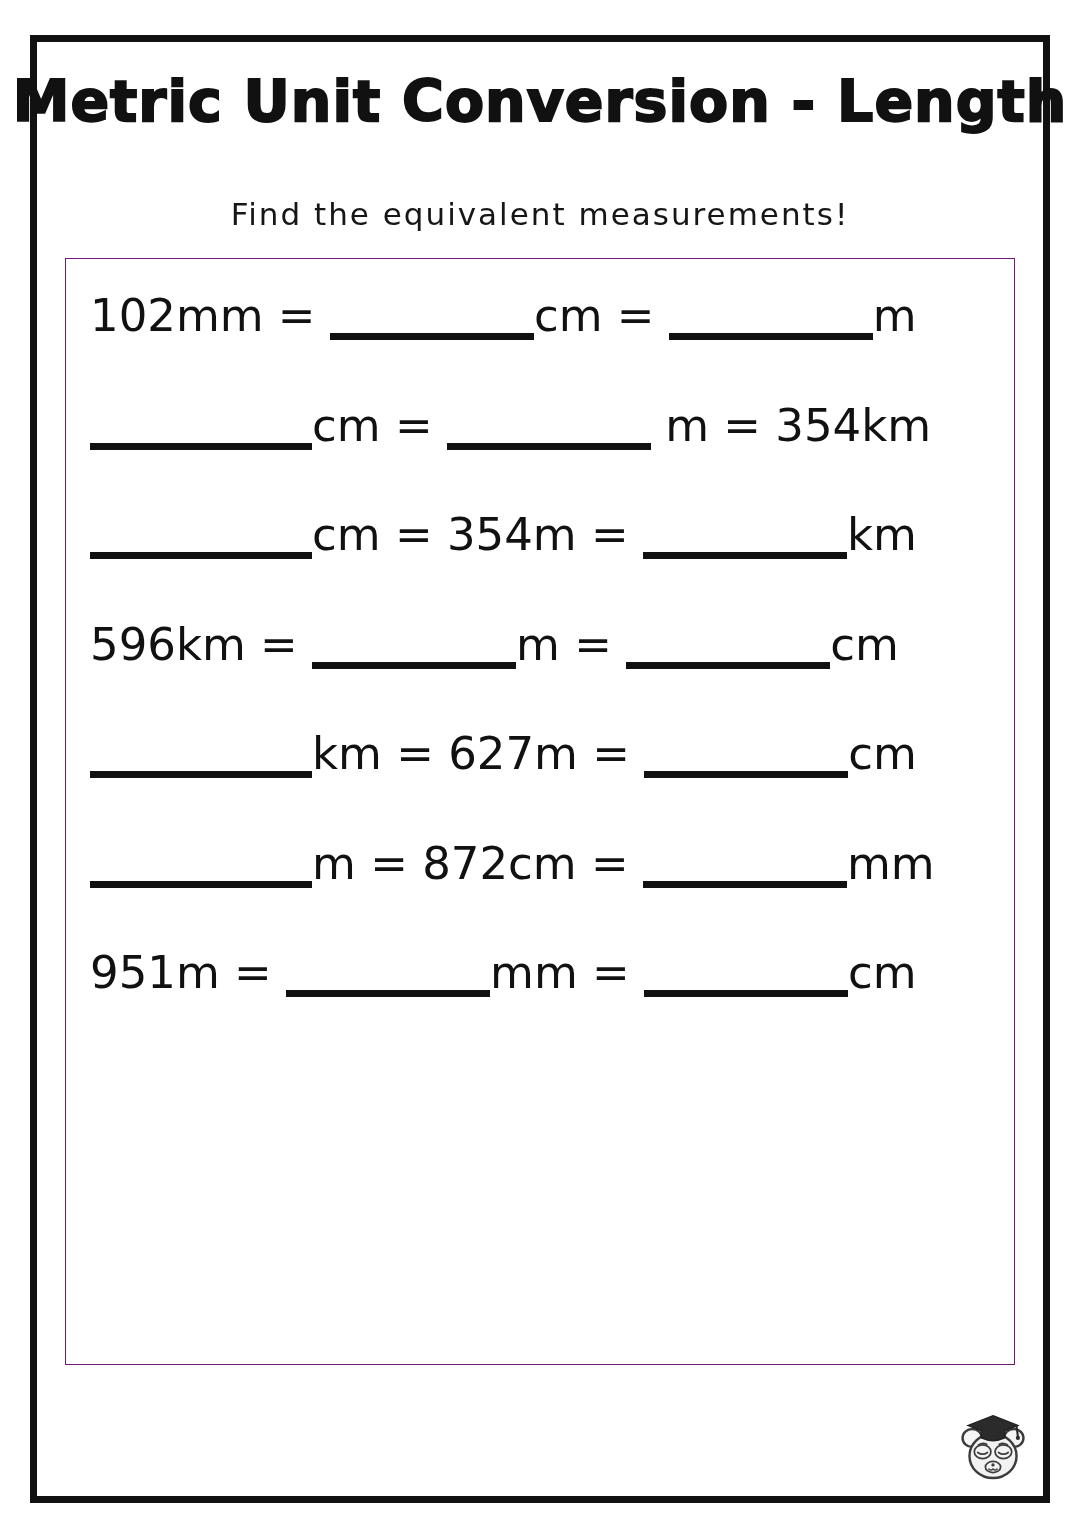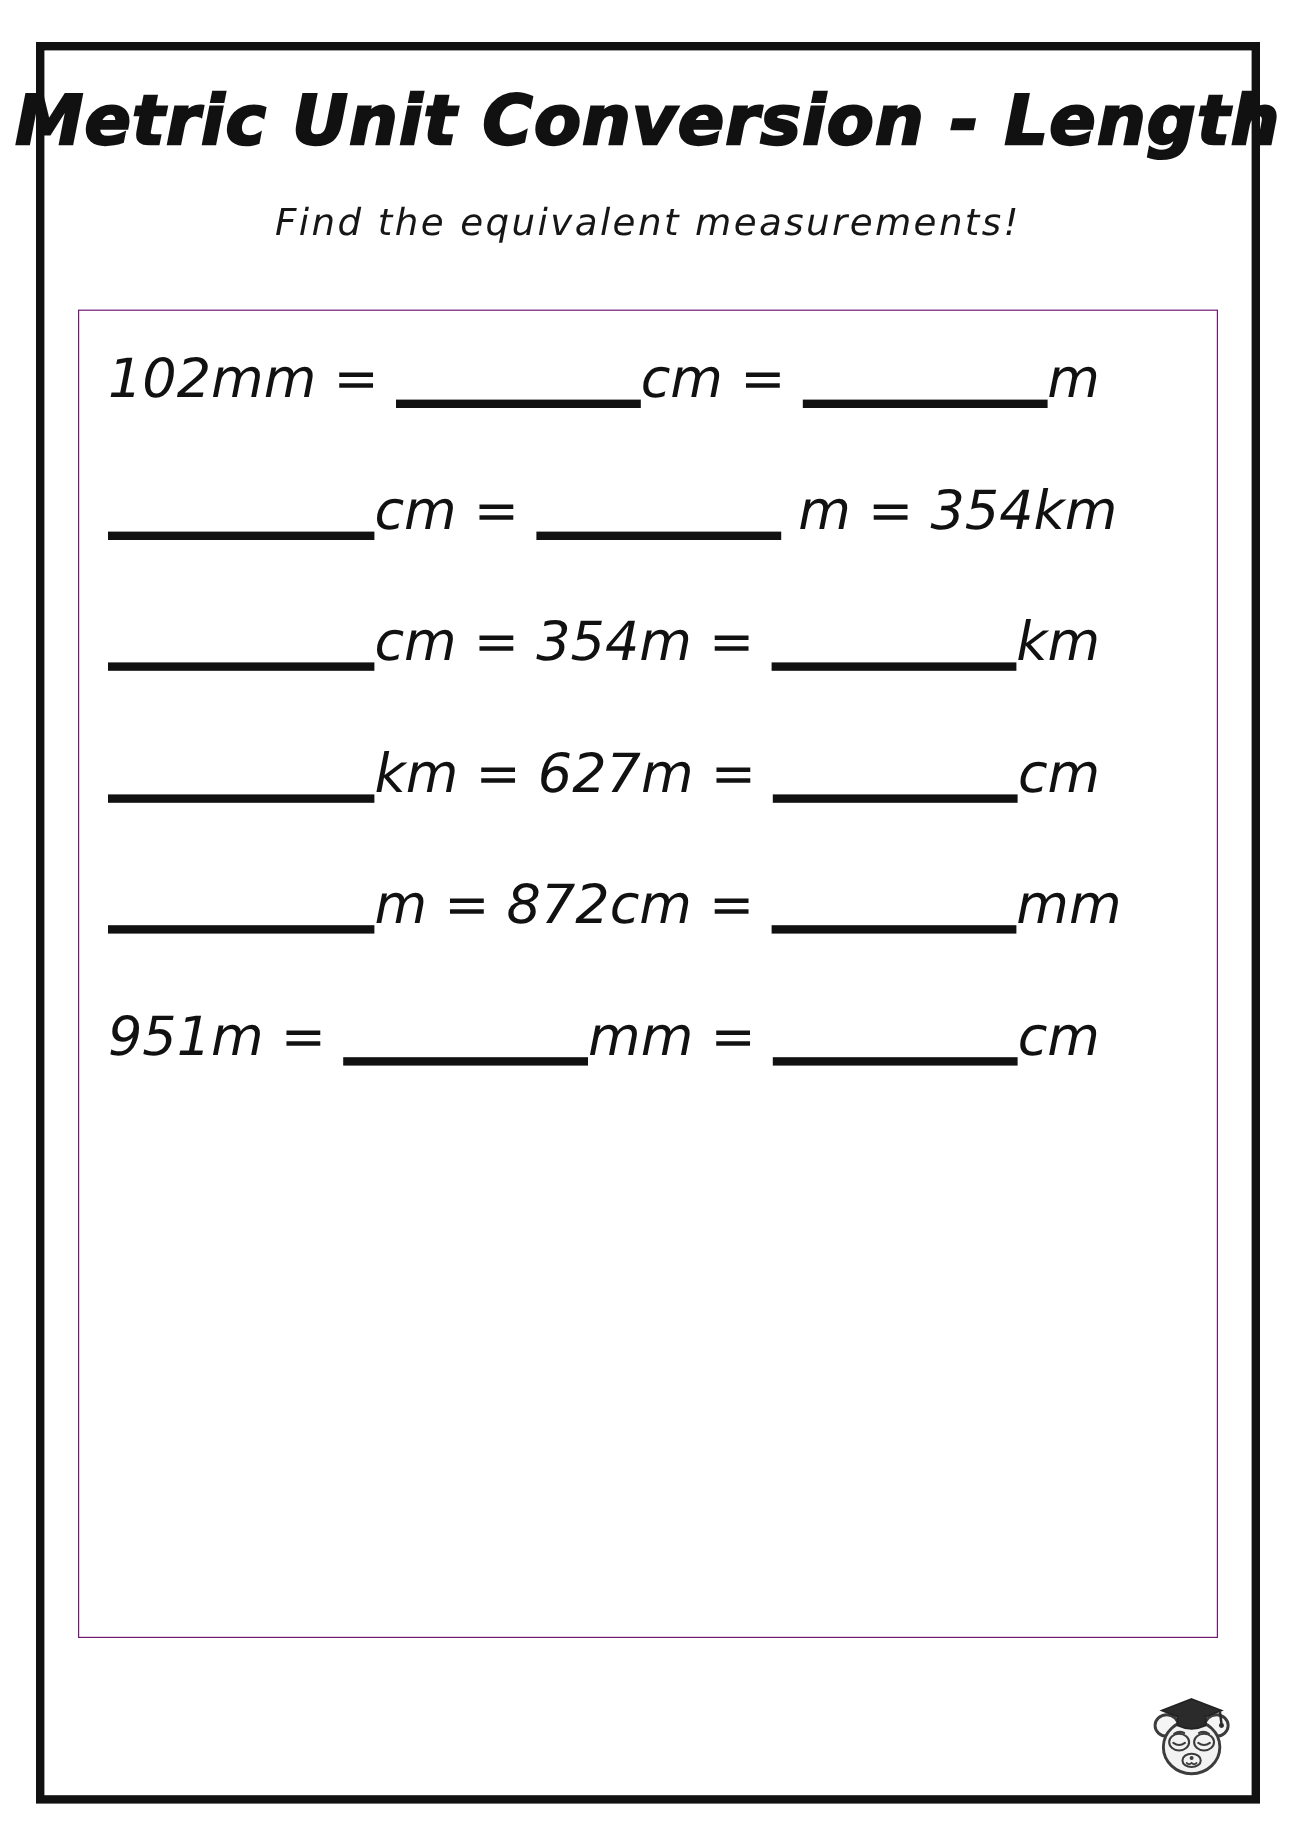--- a/index.html
+++ b/index.html
@@ -8,21 +8,20 @@
     background: #ffffff;
     font-family: "DejaVu Sans", "Liberation Sans", sans-serif;
   }
   .canvas {
     position: relative;
     width: 1080px;
     height: 1539px;
     background: #ffffff;
     color: #111111;
     overflow: hidden;
-    font-style: italic;
   }
   .page-border {
     position: absolute;
     left: 30px;
     top: 35px;
     width: 1020px;
     height: 1468px;
     border: 7px solid #111111;
     box-sizing: border-box;
     background: #ffffff;
@@ -34,21 +33,21 @@
     right: 0;
     text-align: center;
     font-size: 57px;
     font-weight: bold;
     letter-spacing: 1px;
     -webkit-text-stroke: 2px #111111;
     color: #111111;
   }
   .subtitle {
     position: absolute;
-    top: 168px;
+    top: 196px;
     left: 0;
     right: 0;
     text-align: center;
     font-size: 31px;
     font-weight: 500;
     letter-spacing: 2px;
     color: #161616;
   }
   .problem-box {
     position: absolute;
@@ -98,20 +97,21 @@
   <div class="page-border"></div>
 
   <div class="title">Metric Unit Conversion - Length</div>
 
   <div class="subtitle">Find the equivalent measurements!</div>
 
   <div class="problem-box" id="problem-box">
       <div class="row"><span class="tok">102mm = </span><span class="blank"></span><span class="tok">cm = </span><span class="blank"></span><span class="tok">m</span></div>
       <div class="row"><span class="blank"></span><span class="tok">cm = </span><span class="blank"></span><span class="tok"> m = 354km</span></div>
       <div class="row"><span class="blank"></span><span class="tok">cm = 354m = </span><span class="blank"></span><span class="tok">km</span></div>
+      <div class="row"><span class="tok">596km = </span><span class="blank"></span><span class="tok">m = </span><span class="blank"></span><span class="tok">cm</span></div>
       <div class="row"><span class="blank"></span><span class="tok">km = 627m = </span><span class="blank"></span><span class="tok">cm</span></div>
       <div class="row"><span class="blank"></span><span class="tok">m = 872cm = </span><span class="blank"></span><span class="tok">mm</span></div>
       <div class="row"><span class="tok">951m = </span><span class="blank"></span><span class="tok">mm = </span><span class="blank"></span><span class="tok">cm</span></div>
     </div>
 
   <svg class="logo" viewBox="0 0 100 104" xmlns="http://www.w3.org/2000/svg">
 
     <ellipse cx="20" cy="36" rx="14" ry="13" fill="#f5f5f5" stroke="#3c3c3c" stroke-width="3.5"></ellipse>
     <ellipse cx="80" cy="36" rx="14" ry="13" fill="#f5f5f5" stroke="#3c3c3c" stroke-width="3.5"></ellipse>
 

